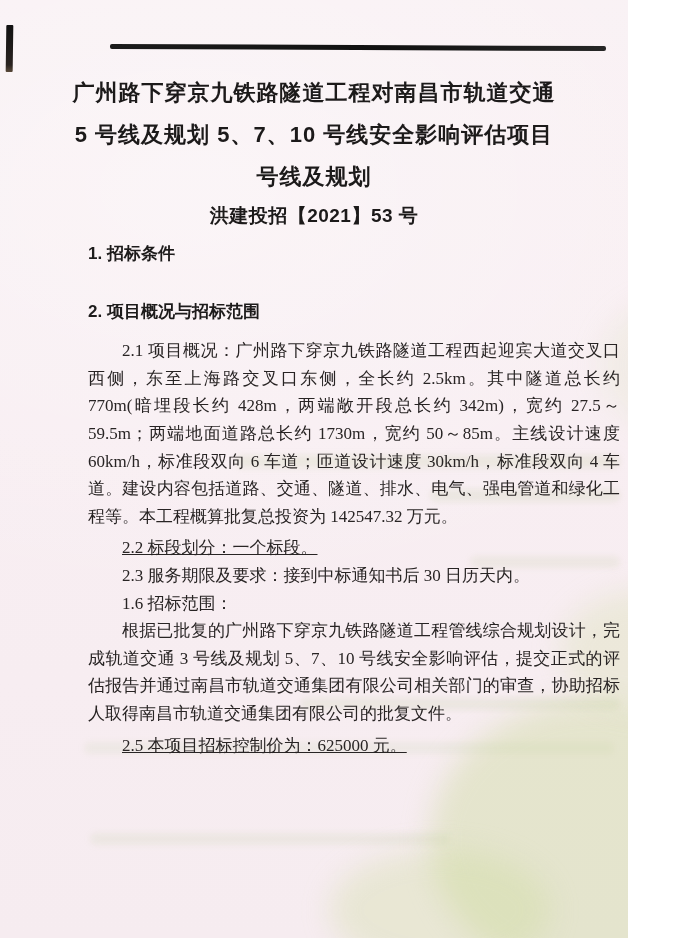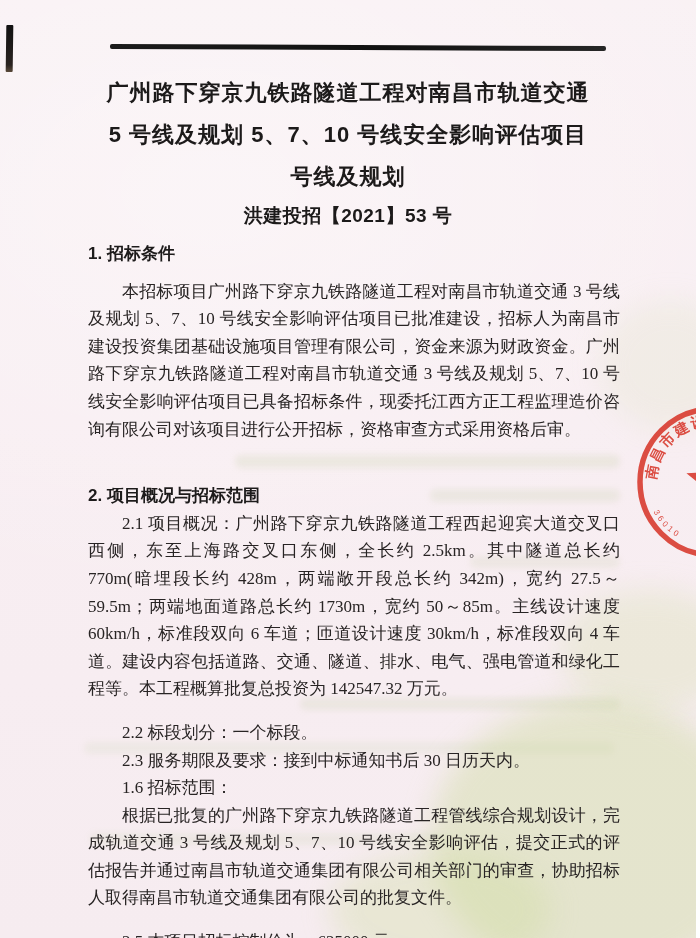--- a/index.html
+++ b/index.html
@@ -1,18 +1,18 @@
 <!DOCTYPE html>
 <html><head>
 <meta charset="utf-8">
 <style>
   html,body{margin:0;padding:0;}
   .page{
     position:relative;
-    width:696px;height:938px;
+    width:628px;height:938px;
     overflow:hidden;
     background:
       radial-gradient(ellipse 900px 600px at 30% 20%, rgba(255,255,255,.35), rgba(255,255,255,0) 70%),
       linear-gradient(180deg,#f9f1f4 0%,#f8eef2 45%,#f6ecf0 100%);
     font-family:"Liberation Serif","DejaVu Serif",serif;
     color:#262222;
   }
   
   .mark-v{
     position:absolute;left:6px;top:25px;width:7px;height:47px;
@@ -42,25 +42,25 @@
   
   .content{
     position:absolute;left:88px;top:240px;width:532px;
     font-size:17px;line-height:27.6px;text-align:justify;
   }
   .sec-heading{
     font-family:"Liberation Sans","DejaVu Sans",sans-serif;
     font-weight:bold;font-size:17px;color:#1d1b1b;
     margin:0;
   }
-  .sec-heading.h2{margin-top:39px;}
+  .sec-heading.h2{margin-top:30px;}
   .para{margin:0;text-indent:2em;color:#282424;}
   .para.first{margin-top:10px;}
-  .para.mt{margin-top:0;}
-  .para.mt25{margin-top:16px;}
+  .para.mt{margin-top:12px;}
+  .para.mt25{margin-top:4px;text-decoration:underline;}
   
   .ghost{position:absolute;filter:blur(3px);border-radius:6px;pointer-events:none;}
   .g1{left:235px;top:455px;width:385px;height:13px;background:rgba(160,185,110,.14);}
   .g2{left:430px;top:489px;width:190px;height:13px;background:rgba(160,185,110,.12);}
   .g3{left:470px;top:556px;width:150px;height:12px;background:rgba(160,185,110,.11);}
   .g4{left:300px;top:698px;width:320px;height:12px;background:rgba(160,185,110,.12);}
   .g5{left:84px;top:742px;width:530px;height:12px;background:rgba(160,185,110,.09);}
   .g6{left:90px;top:833px;width:360px;height:12px;background:rgba(160,185,110,.10);}
   .blotch{position:absolute;filter:blur(14px);pointer-events:none;border-radius:50%;}
   .b1{left:430px;top:700px;width:330px;height:280px;background:rgba(199,216,148,.38);}
@@ -91,21 +91,20 @@
 
   <div class="title-block">
     <div class="title-line">广州路下穿京九铁路隧道工程对南昌市轨道交通</div>
     <div class="title-line">5 号线及规划 5、7、10 号线安全影响评估项目</div>
     <div class="title-line">号线及规划</div>
     <div class="doc-number">洪建投招【2021】53 号</div>
   </div>
 
   <div class="content">
     <p class="sec-heading">1. 招标条件</p>
-    <p class="para first">本招标项目广州路下穿京九铁路隧道工程对南昌市轨道交通 3 号线及规划 5、7、10 号线安全影响评估项目已批准建设，招标人为南昌市建设投资集团基础设施项目管理有限公司，资金来源为财政资金。广州路下穿京九铁路隧道工程对南昌市轨道交通 3 号线及规划 5、7、10 号线安全影响评估项目已具备招标条件，现委托江西方正工程监理造价咨询有限公司对该项目进行公开招标，资格审查方式采用资格后审。</p>
 
     <p class="sec-heading h2">2. 项目概况与招标范围</p>
     <p class="para mt">2.1 项目概况：广州路下穿京九铁路隧道工程西起迎宾大道交叉口西侧，东至上海路交叉口东侧，全长约 2.5km。其中隧道总长约 770m(暗埋段长约 428m，两端敞开段总长约 342m)，宽约 27.5～59.5m；两端地面道路总长约 1730m，宽约 50～85m。主线设计速度 60km/h，标准段双向 6 车道；匝道设计速度 30km/h，标准段双向 4 车道。建设内容包括道路、交通、隧道、排水、电气、强电管道和绿化工程等。本工程概算批复总投资为 142547.32 万元。</p>
     <p class="para mt25">2.2 标段划分：一个标段。</p>
     <p class="para">2.3 服务期限及要求：接到中标通知书后 30 日历天内。</p>
     <p class="para">1.6 招标范围：</p>
     <p class="para">根据已批复的广州路下穿京九铁路隧道工程管线综合规划设计，完成轨道交通 3 号线及规划 5、7、10 号线安全影响评估，提交正式的评估报告并通过南昌市轨道交通集团有限公司相关部门的审查，协助招标人取得南昌市轨道交通集团有限公司的批复文件。</p>
     <p class="para mt25">2.5 本项目招标控制价为：625000 元。</p>
   </div>
 

